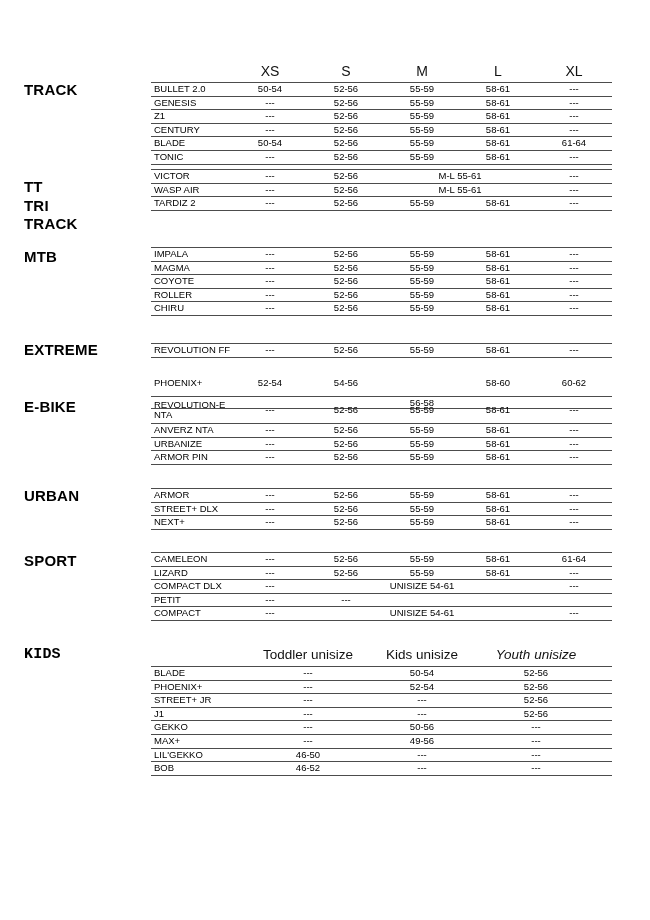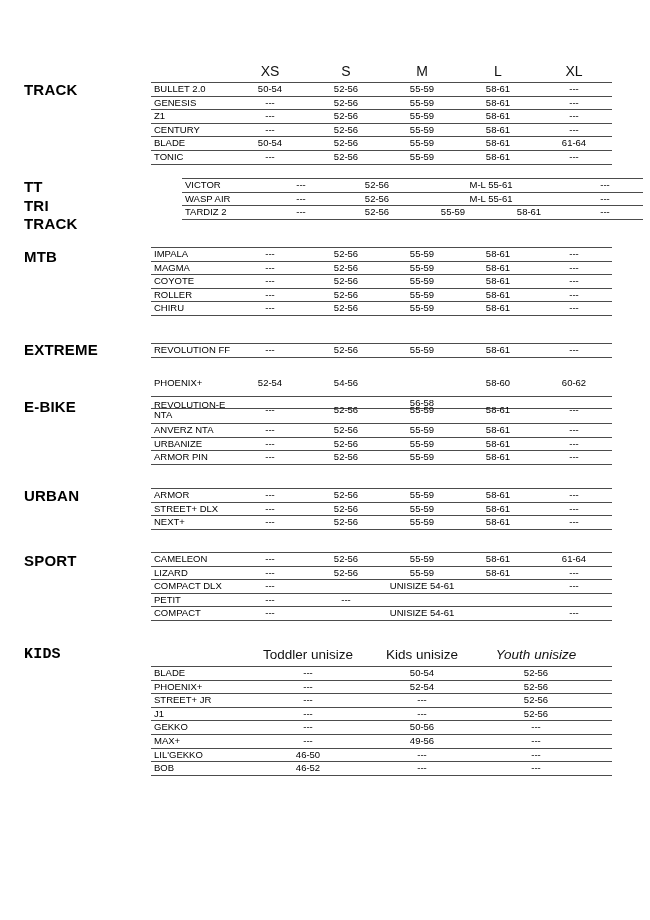--- a/index.html
+++ b/index.html
@@ -106,21 +106,21 @@
           <div class="cell" style="grid-column: span 1;">55-59</div>
           <div class="cell" style="grid-column: span 1;">58-61</div>
           <div class="cell" style="grid-column: span 1;">---</div>
         </div>
       </div>
       <div class="cat-label" style="top: 178px;">
         <div class="cat-line">TT</div>
         <div class="cat-line">TRI</div>
         <div class="cat-line">TRACK</div>
       </div>
-      <div class="tbl" style="top: 178px; margin-left: 31px;">
+      <div class="tbl" style="top: 169px;">
         <div class="row">
           <div class="name-cell">VICTOR</div>
           <div class="cell" style="grid-column: span 1;">---</div>
           <div class="cell" style="grid-column: span 1;">52-56</div>
           <div class="cell" style="grid-column: span 2;">M-L 55-61</div>
           <div class="cell" style="grid-column: span 1;">---</div>
         </div>
         <div class="row">
           <div class="name-cell">WASP AIR</div>
           <div class="cell" style="grid-column: span 1;">---</div>

